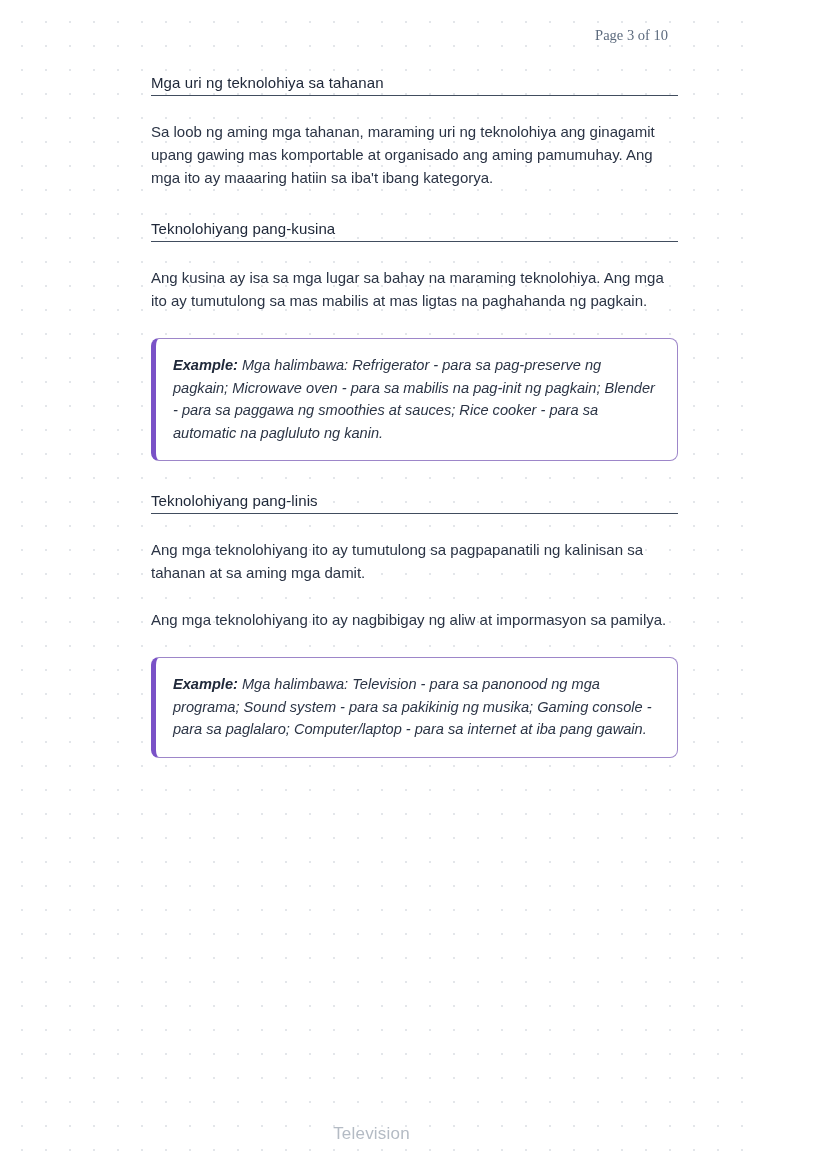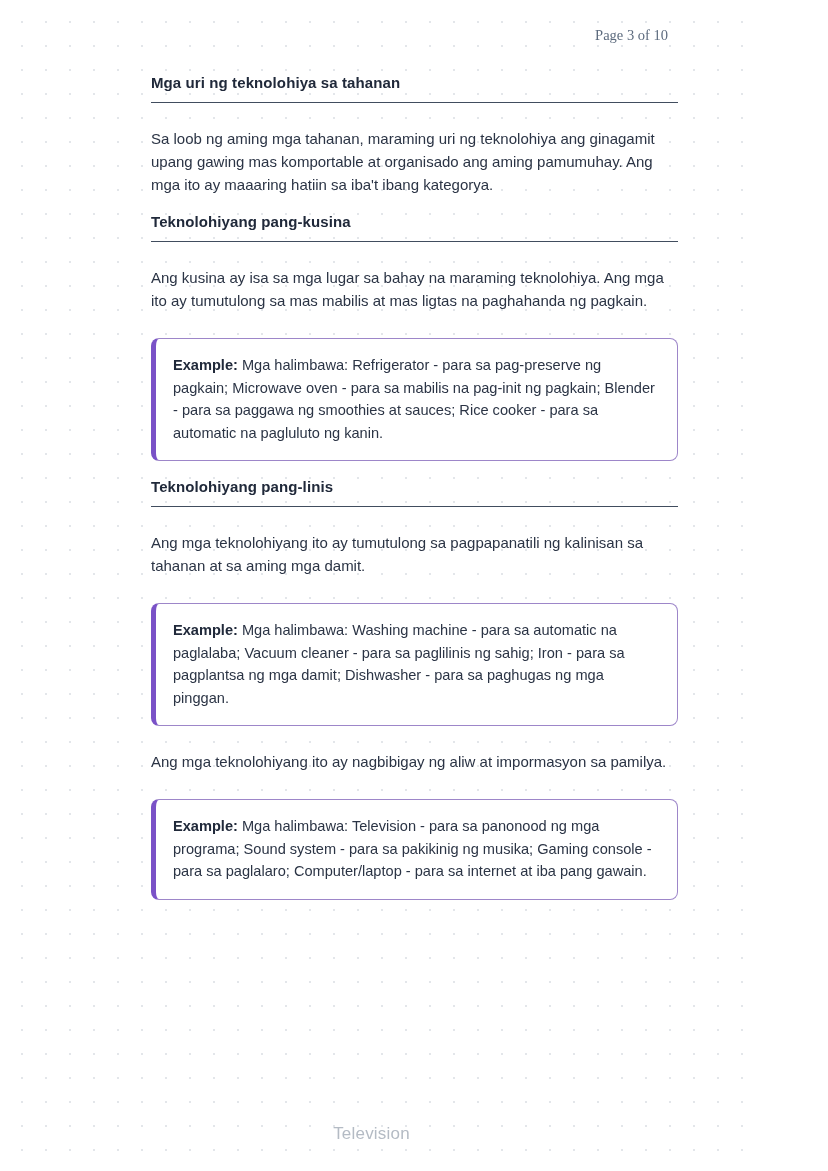--- a/index.html
+++ b/index.html
@@ -25,44 +25,45 @@
     color: #5d6b7e;
   }
   .content {
     position: absolute;
     left: 151px;
     top: 74px;
     width: 527px;
   }
   .doc-title, .section-heading {
     font-size: 15px;
-    font-weight: 700;
+    font-weight: 400;
     color: #20293a;
     margin: 0;
-    padding-bottom: 11px;
+    padding-bottom: 4px;
     border-bottom: 1px solid #414d5e;
     letter-spacing: 0.1px;
   }
-  .section-heading { margin-top: 17px; }
+  .section-heading { margin-top: 31px; }
   .para {
     font-size: 15px;
     line-height: 23px;
     color: #2b3445;
     margin: 24px 0 0 0;
   }
   .example-box {
     margin-top: 26px;
     background: #ffffff;
     border: 1px solid #9d86c9;
     border-left: 5px solid #7a52c7;
     border-radius: 8px;
     padding: 15px 18px 16px 17px;
     font-size: 14.6px;
     line-height: 22.5px;
     color: #2b3445;
+    font-style: italic;
   }
   .example-label {
     font-weight: 700;
     color: #20293a;
     margin-right: 4px;
   }
   .footer-brand {
     position: absolute;
     left: 0;
     right: 0;
@@ -87,23 +88,20 @@
     <p class="para">Sa loob ng aming mga tahanan, maraming uri ng teknolohiya ang ginagamit upang gawing mas komportable at organisado ang aming pamumuhay. Ang mga ito ay maaaring hatiin sa iba't ibang kategorya.</p>
 
     <h2 class="section-heading">Teknolohiyang pang-kusina</h2>
     <p class="para">Ang kusina ay isa sa mga lugar sa bahay na maraming teknolohiya. Ang mga ito ay tumutulong sa mas mabilis at mas ligtas na paghahanda ng pagkain.</p>
     <div class="example-box">
       <span class="example-label">Example:</span><span>Mga halimbawa: Refrigerator - para sa pag-preserve ng pagkain; Microwave oven - para sa mabilis na pag-init ng pagkain; Blender - para sa paggawa ng smoothies at sauces; Rice cooker - para sa automatic na pagluluto ng kanin.</span>
     </div>
 
     <h2 class="section-heading">Teknolohiyang pang-linis</h2>
     <p class="para">Ang mga teknolohiyang ito ay tumutulong sa pagpapanatili ng kalinisan sa tahanan at sa aming mga damit.</p>
-    <div class="example-box">
-      <span class="example-label">Example:</span><span>Mga halimbawa: Washing machine - para sa automatic na paglalaba; Vacuum cleaner - para sa paglilinis ng sahig; Iron - para sa pagplantsa ng mga damit; Dishwasher - para sa paghugas ng mga pinggan.</span>
-    </div>
 
     <p class="para">Ang mga teknolohiyang ito ay nagbibigay ng aliw at impormasyon sa pamilya.</p>
     <div class="example-box">
       <span class="example-label">Example:</span><span>Mga halimbawa: Television - para sa panonood ng mga programa; Sound system - para sa pakikinig ng musika; Gaming console - para sa paglalaro; Computer/laptop - para sa internet at iba pang gawain.</span>
     </div>
 
   </div>
 
   <div class="footer-brand">Television</div>
 

